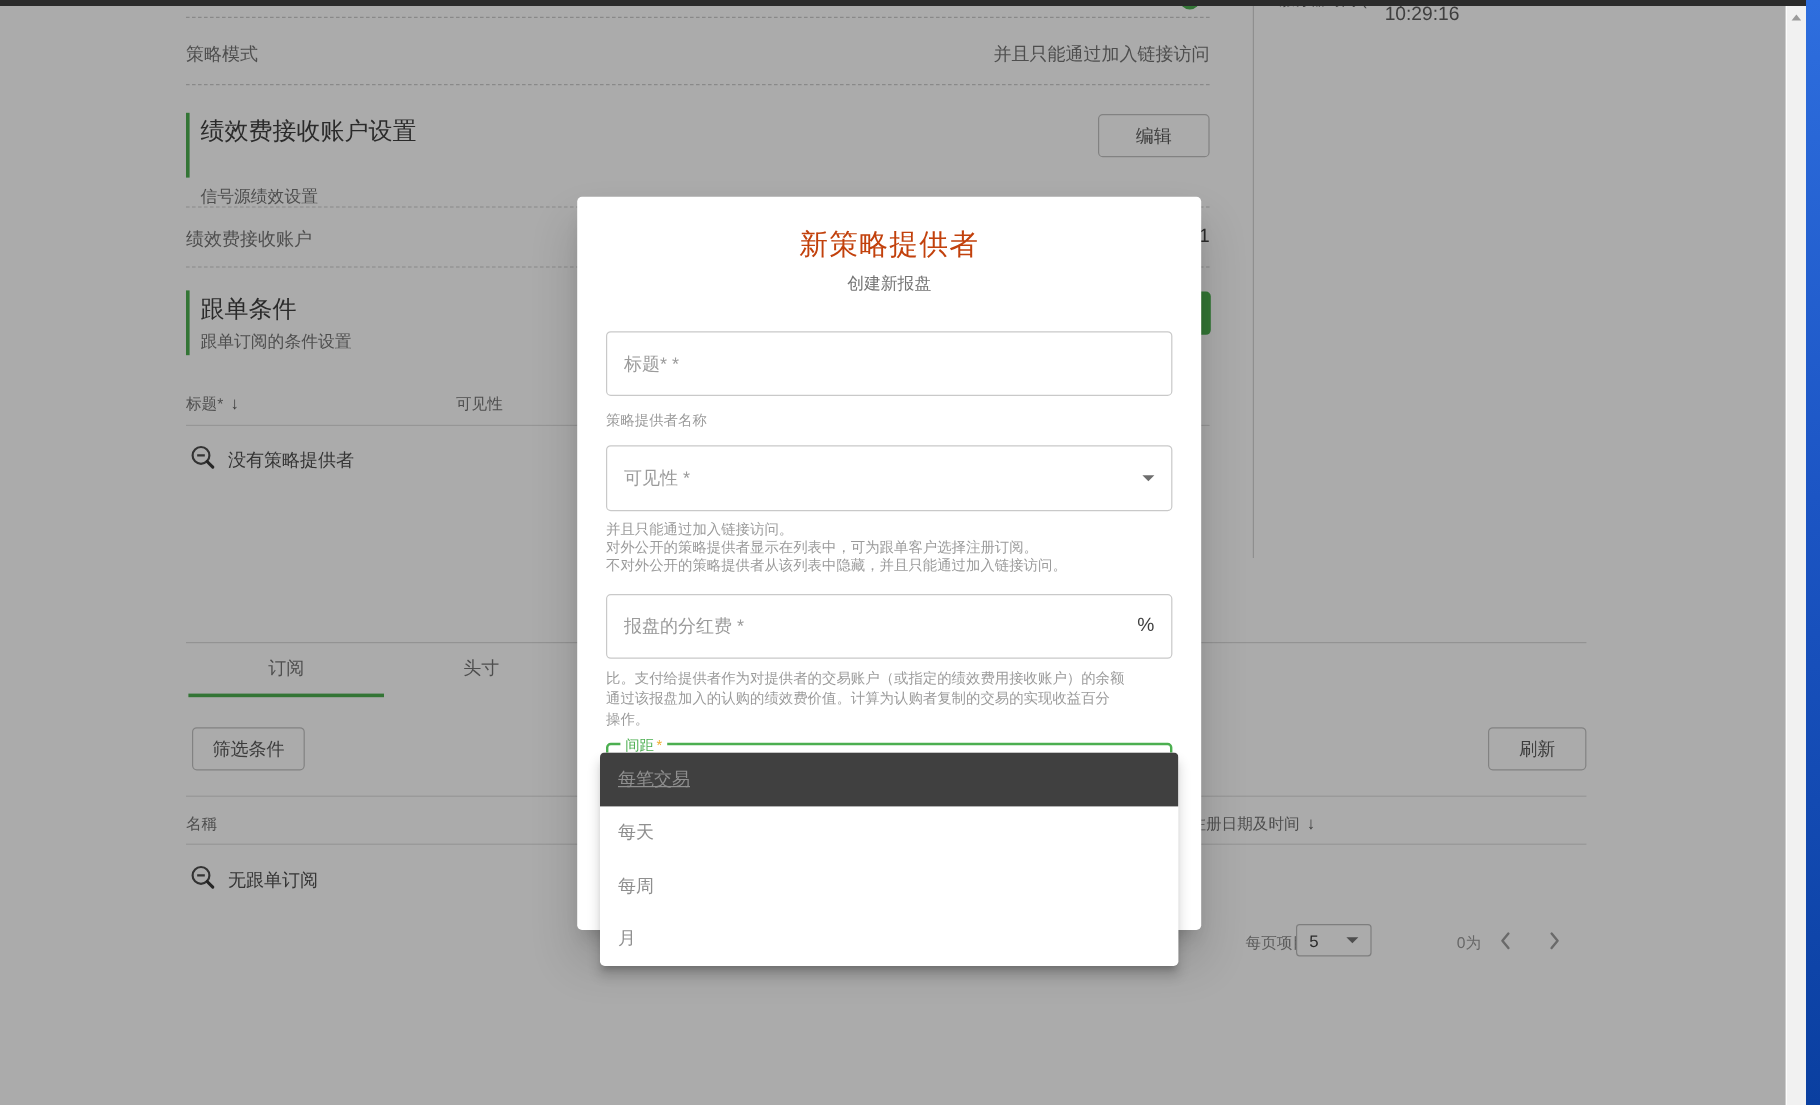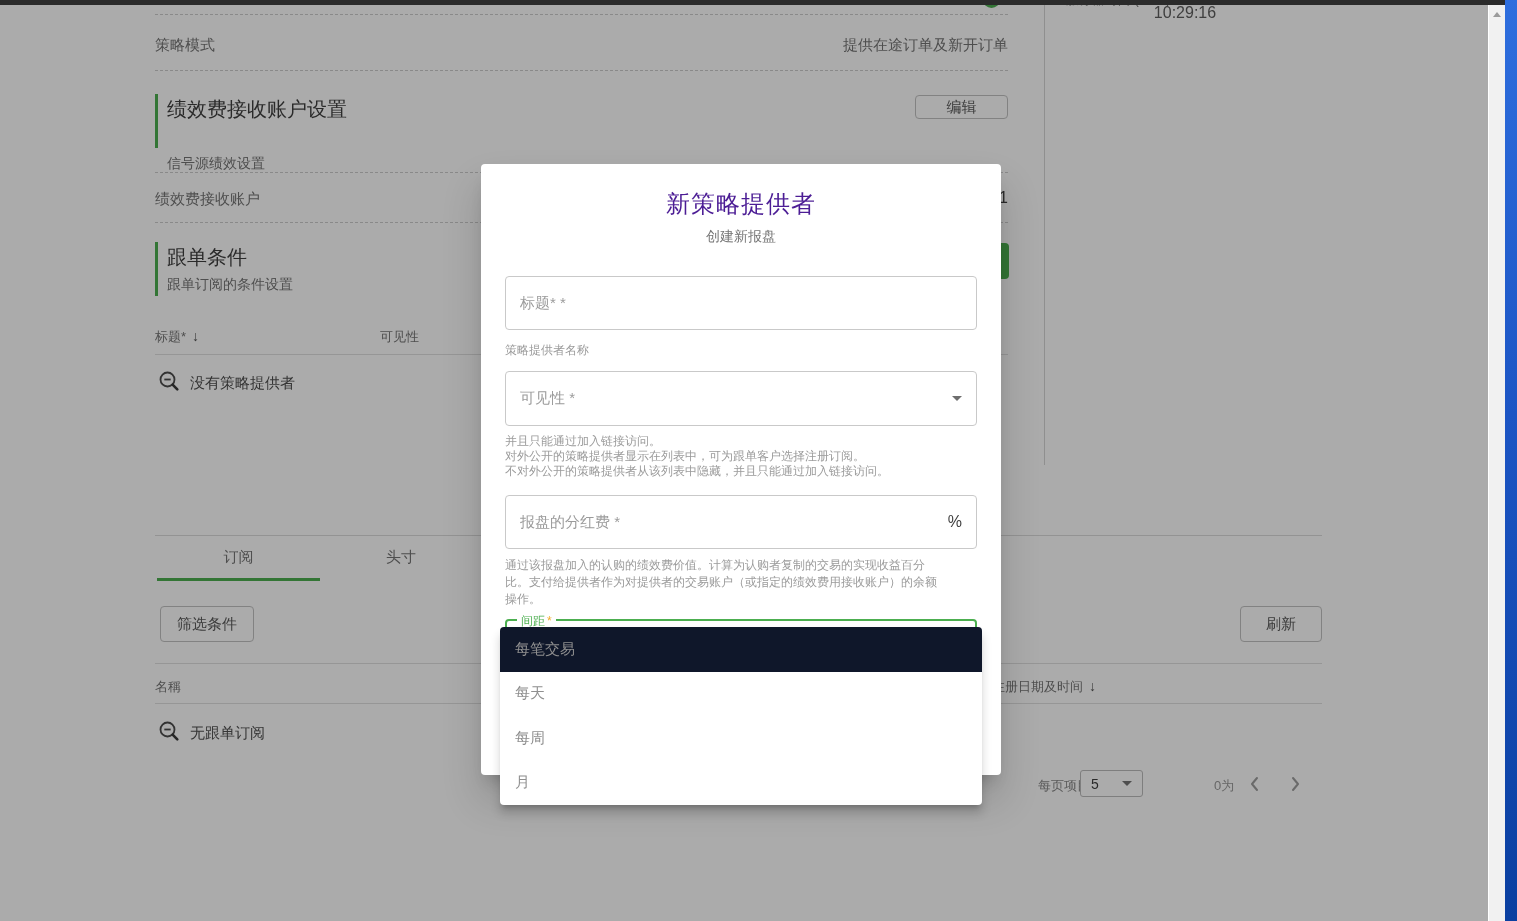--- a/index.html
+++ b/index.html
@@ -47,61 +47,61 @@
     border-left:4px solid transparent; border-right:4px solid transparent;
     border-bottom:5px solid #9b9b9b; }
   #bluestrip { position:absolute; left:1505px; top:0; width:12px; height:921px;
     background:linear-gradient(180deg,#2e6ede 0%,#1c55c4 45%,#0a3fa0 100%); z-index:50; }
 
   
   #modal { position:absolute; left:481px; top:164px; width:520px; height:611px;
     background:#fff; border-radius:4px; box-shadow:0 11px 15px -7px rgba(0,0,0,.2),
     0 24px 38px 3px rgba(0,0,0,.14); z-index:20; }
   .m-title { position:absolute; left:0; width:100%; text-align:center; top:24px;
-    font-size:24px; color:#4c1d95; letter-spacing:1px; }
+    font-size:24px; color:#c2410c; letter-spacing:1px; }
   .m-sub { position:absolute; left:0; width:100%; text-align:center; top:64px;
     font-size:14px; color:#757575; }
   .field { position:absolute; left:24px; width:472px; height:54px;
     border:1px solid #c9c9c9; border-radius:4px; background:#fff;
     display:flex; align-items:center; padding:0 14px; cursor:text; }
   .field .ph { font-size:15px; color:#9b9b9b; white-space:nowrap; flex:1; }
   .field .suffix { font-size:16px; color:#3f3f3f; }
   .helper { position:absolute; left:24px; width:472px; font-size:12px;
     color:#9b9b9b; line-height:15px; }
   .field-focused { border:2px solid #4caf50; }
   .notch-label { position:absolute; left:36px; top:449px; background:#fff;
     padding:0 4px; font-size:12px; color:#4caf50; z-index:2; white-space:nowrap; }
   .notch-label .req { color:#f0ad2d; margin-left:2px; }
 
   
   #menu { position:absolute; left:500px; top:627px; width:482px; height:178px;
     background:#fff; border-radius:4px; z-index:30;
     box-shadow:0 5px 5px -3px rgba(0,0,0,.2), 0 8px 10px 1px rgba(0,0,0,.14); overflow:hidden; }
   .menu-item { width:100%; height:44.5px; display:flex; align-items:center;
     padding-left:15px; font-size:15px; color:#8f8f8f; cursor:pointer; }
-  .menu-item.selected { background:#0f172a; }
+  .menu-item.selected { background:#404040;text-decoration:underline; }
 </style>
 </head>
 <body>
 
 <div id="root">
 
   <div>
 
     <div class="hr-dashed" style="left:155px; top:14px; width:853px;"></div>
 
     <div class="lbl" style="left:155px; top:36px;">策略模式</div>
-    <div class="val" style="right:509px; top:36px;">提供在途订单及新开订单</div>
+    <div class="val" style="right:509px; top:36px;">并且只能通过加入链接访问</div>
 
     <div class="hr-dashed" style="left:155px; top:70px; width:853px;"></div>
 
     <div class="sec-bar" style="left:155px; top:94px; height:54px;"></div>
     <div class="sec-title" style="left:167px; top:96px;">绩效费接收账户设置</div>
     <div class="sec-sub" style="left:167px; top:119px;margin-top:36px;">信号源绩效设置</div>
-    <button class="btn-outline" style="left:915px; top:95px; width:93px; height:24px;">编辑</button>
+    <button class="btn-outline" style="left:915px; top:95px; width:93px; height:36px;">编辑</button>
 
     <div class="hr-dashed" style="left:155px; top:172px; width:853px;"></div>
 
     <div class="lbl" style="left:155px; top:190px;">绩效费接收账户</div>
     <div class="val" style="right:509px; top:189px; color:#3f3f3f; font-size:16px;">1</div>
 
     <div class="hr-dashed" style="left:155px; top:222px; width:853px;"></div>
 
     <div class="sec-bar" style="left:155px; top:242px; height:54px;"></div>
     <div class="sec-title" style="left:167px; top:244px;">跟单条件</div>
@@ -183,22 +183,22 @@
       <div>并且只能通过加入链接访问。</div>
       <div>对外公开的策略提供者显示在列表中，可为跟单客户选择注册订阅。</div>
       <div>不对外公开的策略提供者从该列表中隐藏，并且只能通过加入链接访问。</div>
     </div>
 
     <div class="field" style="top:331px;">
       <span class="ph">报盘的分红费 *</span>
       <span class="suffix">%</span>
     </div>
     <div class="helper" style="top:393px; line-height:17px;">
+      <div>比。支付给提供者作为对提供者的交易账户（或指定的绩效费用接收账户）的余额</div>
       <div>通过该报盘加入的认购的绩效费价值。计算为认购者复制的交易的实现收益百分</div>
-      <div>比。支付给提供者作为对提供者的交易账户（或指定的绩效费用接收账户）的余额</div>
       <div>操作。</div>
     </div>
 
     <div class="field field-focused" style="top:455px; height:55px; cursor:pointer;"></div>
     <div class="notch-label">
       <span>间距</span><span class="req">*</span>
     </div>
   </div>
 
   <div id="menu">

